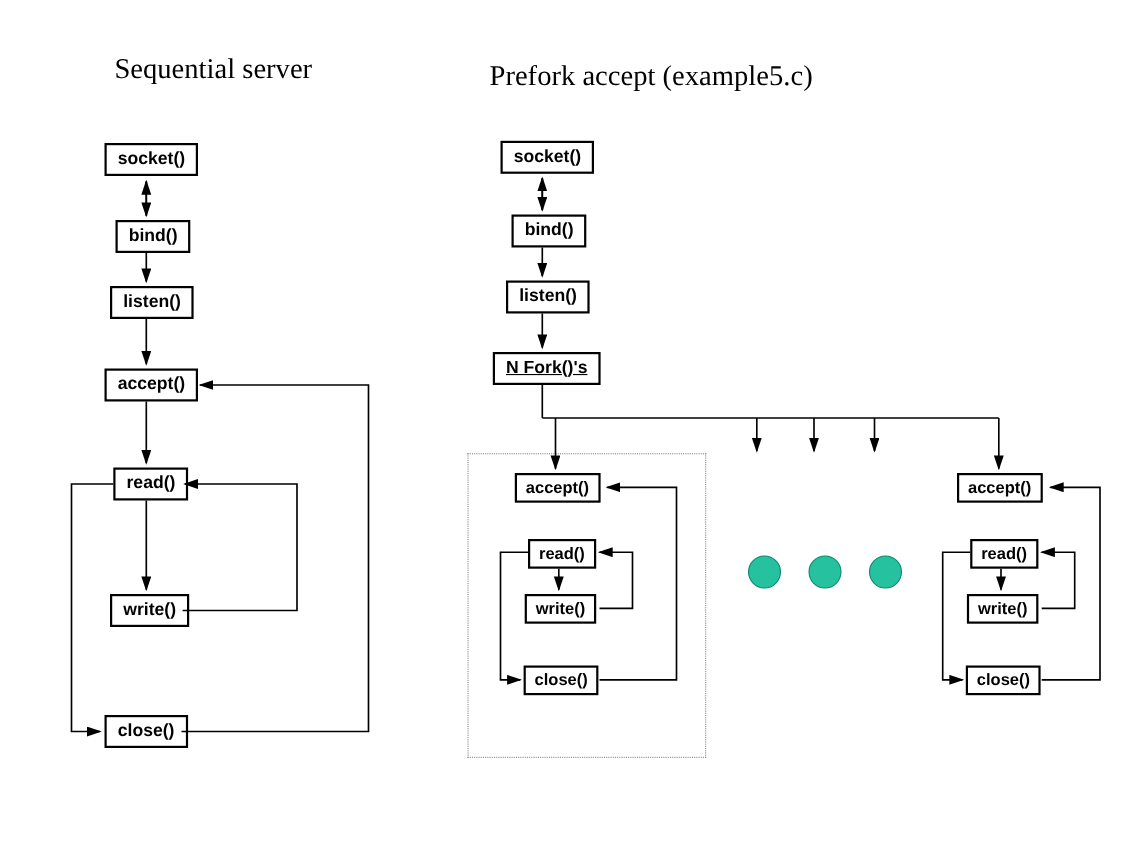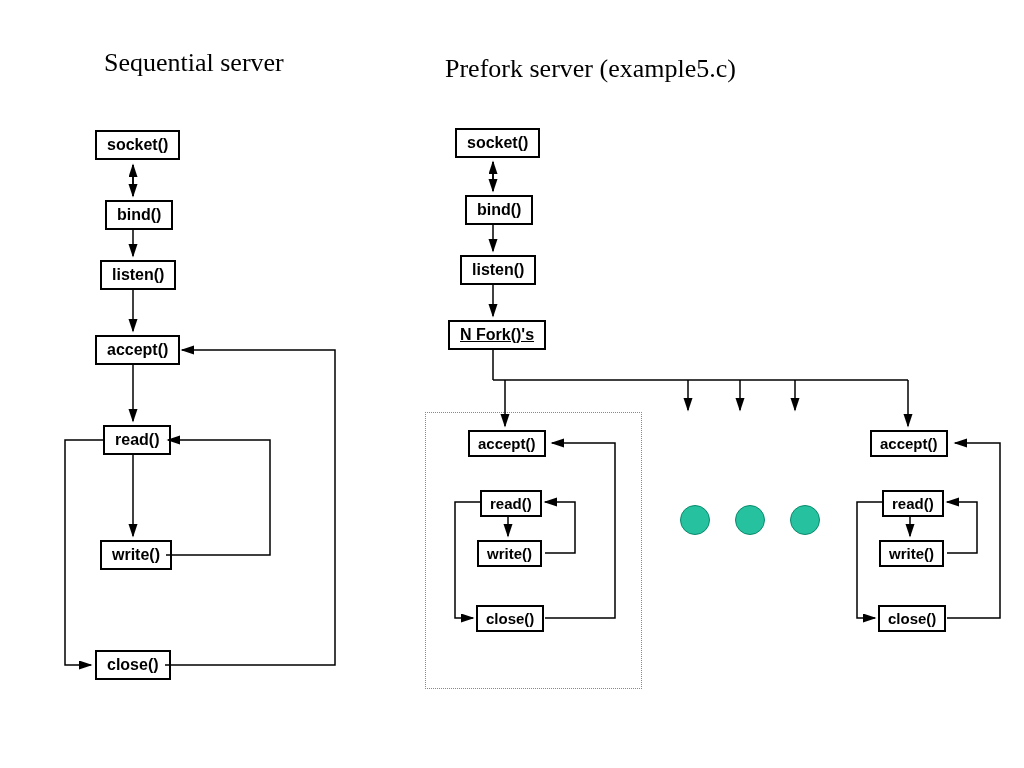--- a/index.html
+++ b/index.html
@@ -50,21 +50,21 @@
     top: 0;
     width: 1024px;
     height: 768px;
     pointer-events: none;
   }
 </style>
 </head>
 <body>
 
 <div class="title" style="left:64px; top:48px;margin-left:40px;">Sequential server</div>
-<div class="title" style="left:445px; top:54px;">Prefork server (example5.c)</div>
+<div class="title" style="left:445px; top:54px;">Prefork accept (example5.c)</div>
 
 <div class="box" style="left:95px; top:130px;">socket()</div>
 <div class="box" style="left:105px; top:200px;">bind()</div>
 <div class="box" style="left:100px; top:260px;">listen()</div>
 <div class="box" style="left:95px; top:335px;">accept()</div>
 <div class="box" style="left:103px; top:425px;">read()</div>
 <div class="box" style="left:100px; top:540px;">write()</div>
 <div class="box" style="left:95px; top:650px;">close()</div>
 
 <div class="box" style="left:455px; top:128px;">socket()</div>

